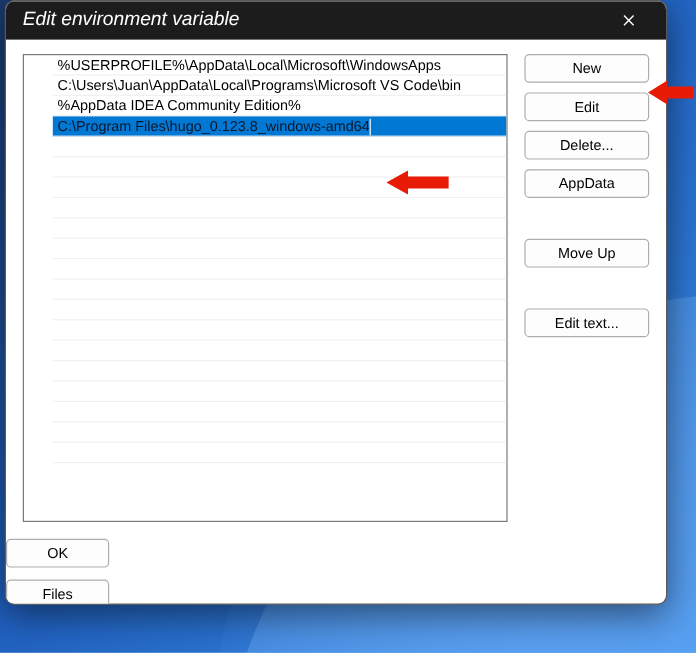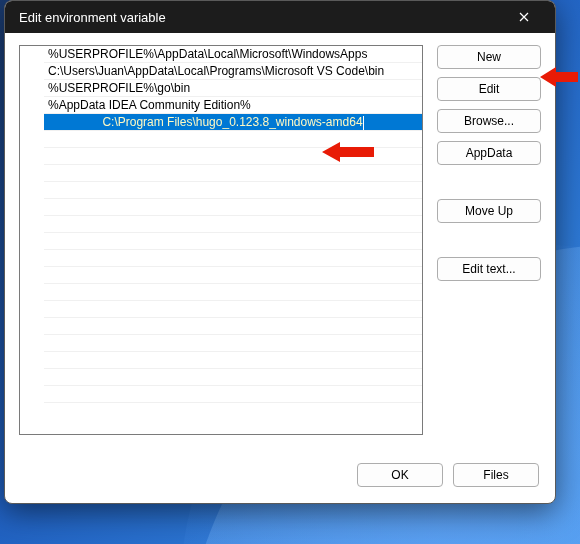--- a/index.html
+++ b/index.html
@@ -42,21 +42,22 @@
     flex-direction: column;
     overflow: hidden;
   }
   .titlebar {
     height: 32px;
     background: #1c1c1c;
     color: #ffffff;
     display: flex;
     align-items: center;
     padding: 0 10px 0 14px;
-    font-size: 13px;
+    font-size: 16px;
+    font-style: italic;
   }
   .titlebar-title { flex: 1; }
   .close-btn {
     width: 42px; height: 32px;
     display: flex; align-items: center; justify-content: center;
     font-size: 13px;
     cursor: pointer;
   }
 
   .dialog-body {
@@ -80,23 +81,22 @@
     padding: 0 4px;
     border-bottom: 1px solid #f0f0f0;
     font-size: 12px;
     color: #000;
     white-space: nowrap;
     overflow: hidden;
     cursor: default;
   }
   .list-row.editing {
     background: #0078d4;
-    color: #fef9c3;
+    color: #0f172a;
     position: relative;
-    text-align: center;
   }
   .edit-caret {
     display: inline-block;
     background: #fff;
     width: 1px;
     height: 14px;
     vertical-align: middle;
   }
 
   .sidebtns {
@@ -114,20 +114,21 @@
     font-size: 12px;
     font-family: inherit;
     cursor: pointer;
   }
 
   .dialog-footer {
     display: flex;
     justify-content: flex-end;
     gap: 10px;
     padding: 14px 16px 16px 0;
+    flex-direction: column;
   }
   .dialog-footer .btn { width: 86px; }
 
   
   .arrow {
     position: absolute;
     pointer-events: none;
   }
   .arrow svg { display: block; }
 </style>
@@ -148,21 +149,20 @@
           </svg>
       </span>
     </div>
   </div>
 
   <div class="dialog-body">
 
     <div class="listbox">
       <div class="list-row">%USERPROFILE%\AppData\Local\Microsoft\WindowsApps</div>
       <div class="list-row">C:\Users\Juan\AppData\Local\Programs\Microsoft VS Code\bin</div>
-      <div class="list-row">%USERPROFILE%\go\bin</div>
       <div class="list-row">%AppData IDEA Community Edition%</div>
       <div class="list-row editing">
         <span>C:\Program Files\hugo_0.123.8_windows-amd64</span><span class="edit-caret"></span>
       </div>
       <div class="list-row"></div>
       <div class="list-row"></div>
       <div class="list-row"></div>
       <div class="list-row"></div>
       <div class="list-row"></div>
       <div class="list-row"></div>
@@ -174,21 +174,21 @@
       <div class="list-row"></div>
       <div class="list-row"></div>
       <div class="list-row"></div>
       <div class="list-row"></div>
       <div class="list-row"></div>
     </div>
 
     <div class="sidebtns">
       <button class="btn">New</button>
       <button class="btn">Edit</button>
-      <button class="btn">Browse...</button>
+      <button class="btn">Delete...</button>
       <button class="btn">AppData</button>
       <div class="gap-sm"></div>
       <button class="btn">Move Up</button>
       <div class="gap-sm"></div>
       <button class="btn">Edit text...</button>
     </div>
 
   </div>
 
   <div class="dialog-footer">

